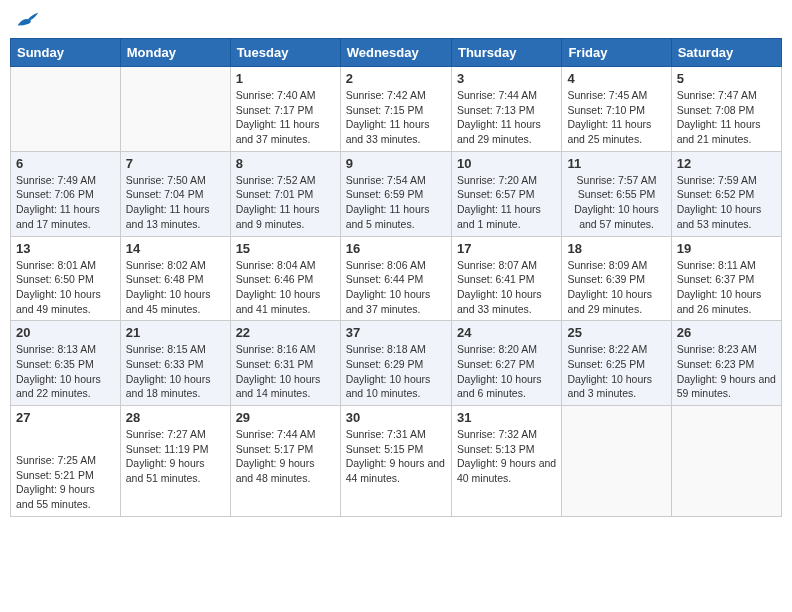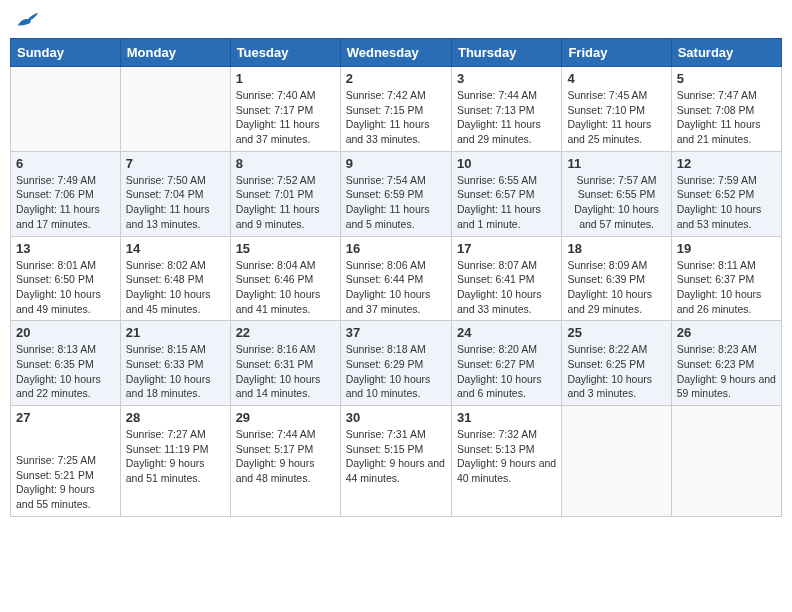--- a/index.html
+++ b/index.html
@@ -186,21 +186,21 @@
 Daylight: 11 hours and 9 minutes.</div>
         </td>
         <td>
           <span class="day-number">9</span>
           <div class="day-info" style="white-space: pre-line;">Sunrise: 7:54 AM
 Sunset: 6:59 PM
 Daylight: 11 hours and 5 minutes.</div>
         </td>
         <td>
           <span class="day-number">10</span>
-          <div class="day-info" style="white-space: pre-line;">Sunrise: 6:55 AM
+          <div class="day-info" style="white-space: pre-line;">Sunrise: 7:20 AM
 Sunset: 6:57 PM
 Daylight: 11 hours and 1 minute.</div>
         </td>
         <td>
           <span class="day-number">11</span>
           <div class="day-info" style="white-space: pre-line; text-align: center;">Sunrise: 7:57 AM
 Sunset: 6:55 PM
 Daylight: 10 hours and 57 minutes.</div>
         </td>
         <td>

